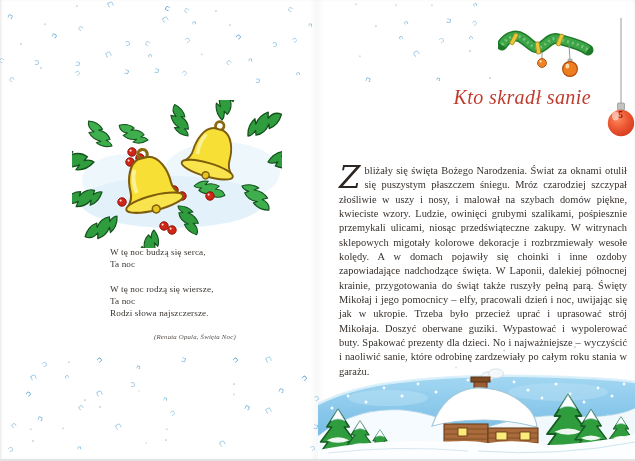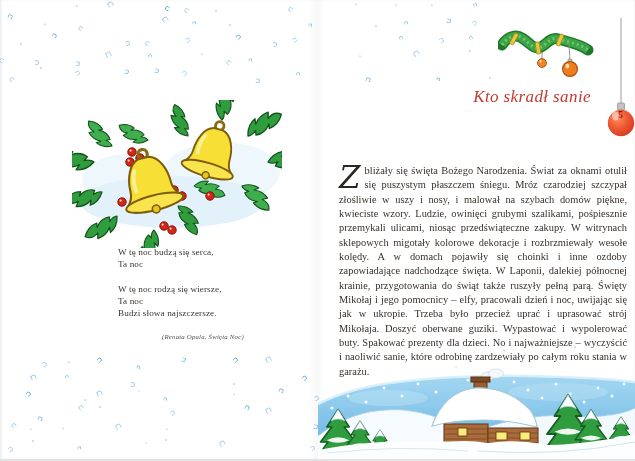--- a/index.html
+++ b/index.html
@@ -18,38 +18,38 @@
     background:linear-gradient(to right, rgba(0,0,0,0), rgba(0,0,0,0.03), rgba(0,0,0,0));
     pointer-events:none;
   }
   
   .flake{position:absolute;border-radius:50%;box-sizing:border-box;}
   .flake.crescent{border:1.4px solid #5fa7d4;border-top-color:transparent;background:transparent;}
   .flake.dust{background:#c6ccd2;}
   
   .bells-illo{position:absolute;left:72px;top:100px;width:210px;height:148px;}
   .poem{
-    position:absolute;left:118px;top:246px;
+    position:absolute;left:110px;top:246px;
     font-size:9.2px;line-height:12.3px;color:#3c3733;letter-spacing:0.1px;
   }
   .stanza{margin:0 0 12px 0;}
   .poem-attribution{
     margin:2px 0 0 44px;font-size:6.8px;font-style:italic;color:#55504b;letter-spacing:0.2px;
   }
   
   .garland-illo{position:absolute;left:498px;top:26px;width:100px;height:58px;}
   .bauble-marker{position:absolute;left:606px;top:16px;width:30px;height:122px;}
   .bauble-number{
     position:absolute;left:606px;top:110px;width:29px;text-align:center;
     font-size:9.5px;font-weight:bold;color:#8c1d10;
   }
   .header-block{position:absolute;right:44px;top:85px;text-align:right;}
   .author{font-size:12.8px;color:#272220;letter-spacing:0.3px;margin-bottom:3px;}
   .title-line{
-    font-size:17px;line-height:24px;font-style:italic;color:#c03b2e;letter-spacing:0.4px;
+    font-size:20px;line-height:24px;font-style:italic;color:#c03b2e;letter-spacing:0.4px;
   }
   
   .story{
     position:absolute;left:339px;top:164px;width:288px;
     font-size:10.4px;line-height:14.35px;color:#37302b;
     text-align:justify;margin:0;
   }
   .dropcap{
     float:left;font-style:italic;font-family:"DejaVu Serif",serif;
     font-size:31px;line-height:25px;padding:1px 4px 0 0;color:#2c2622;
@@ -118,21 +118,21 @@
   </svg>
 
   <div class="poem">
     <div class="stanza">
       <div>W tę noc budzą się serca,</div>
       <div>Ta noc</div>
     </div>
     <div class="stanza">
       <div>W tę noc rodzą się wiersze,</div>
       <div>Ta noc</div>
-      <div>Budzi słowa najszczersze.</div>
+      <div>Rodzi słowa najszczersze.</div>
     </div>
     <div class="poem-attribution">(Renata Opala, Święta Noc)</div>
   </div>
 
   <svg class="garland-illo" viewBox="0 0 100 58" aria-hidden="true">
     <path d="M4 19 C 10 10, 18 8, 24 12 C 32 17, 34 22, 40 22 C 46 22, 52 10, 60 13 C 70 16, 82 18, 90 24" fill="none" stroke="#1e7a28" stroke-width="11" stroke-linecap="round"></path>
     <path d="M4 19 C 10 10, 18 8, 24 12 C 32 17, 34 22, 40 22 C 46 22, 52 10, 60 13 C 70 16, 82 18, 90 24" fill="none" stroke="#3da448" stroke-width="8"></path>
     <path d="M4 19 C 10 10, 18 8, 24 12 C 32 17, 34 22, 40 22 C 46 22, 52 10, 60 13 C 70 16, 82 18, 90 24" fill="none" stroke="#79ca7b" stroke-width="3" stroke-dasharray="2 3" opacity="0.85"></path>
     <g fill="#e9c93c" stroke="#a8881a" stroke-width="0.8">
       <rect x="-2" y="-6" width="4" height="12" rx="1.2" transform="translate(16,13) rotate(28)"></rect>

